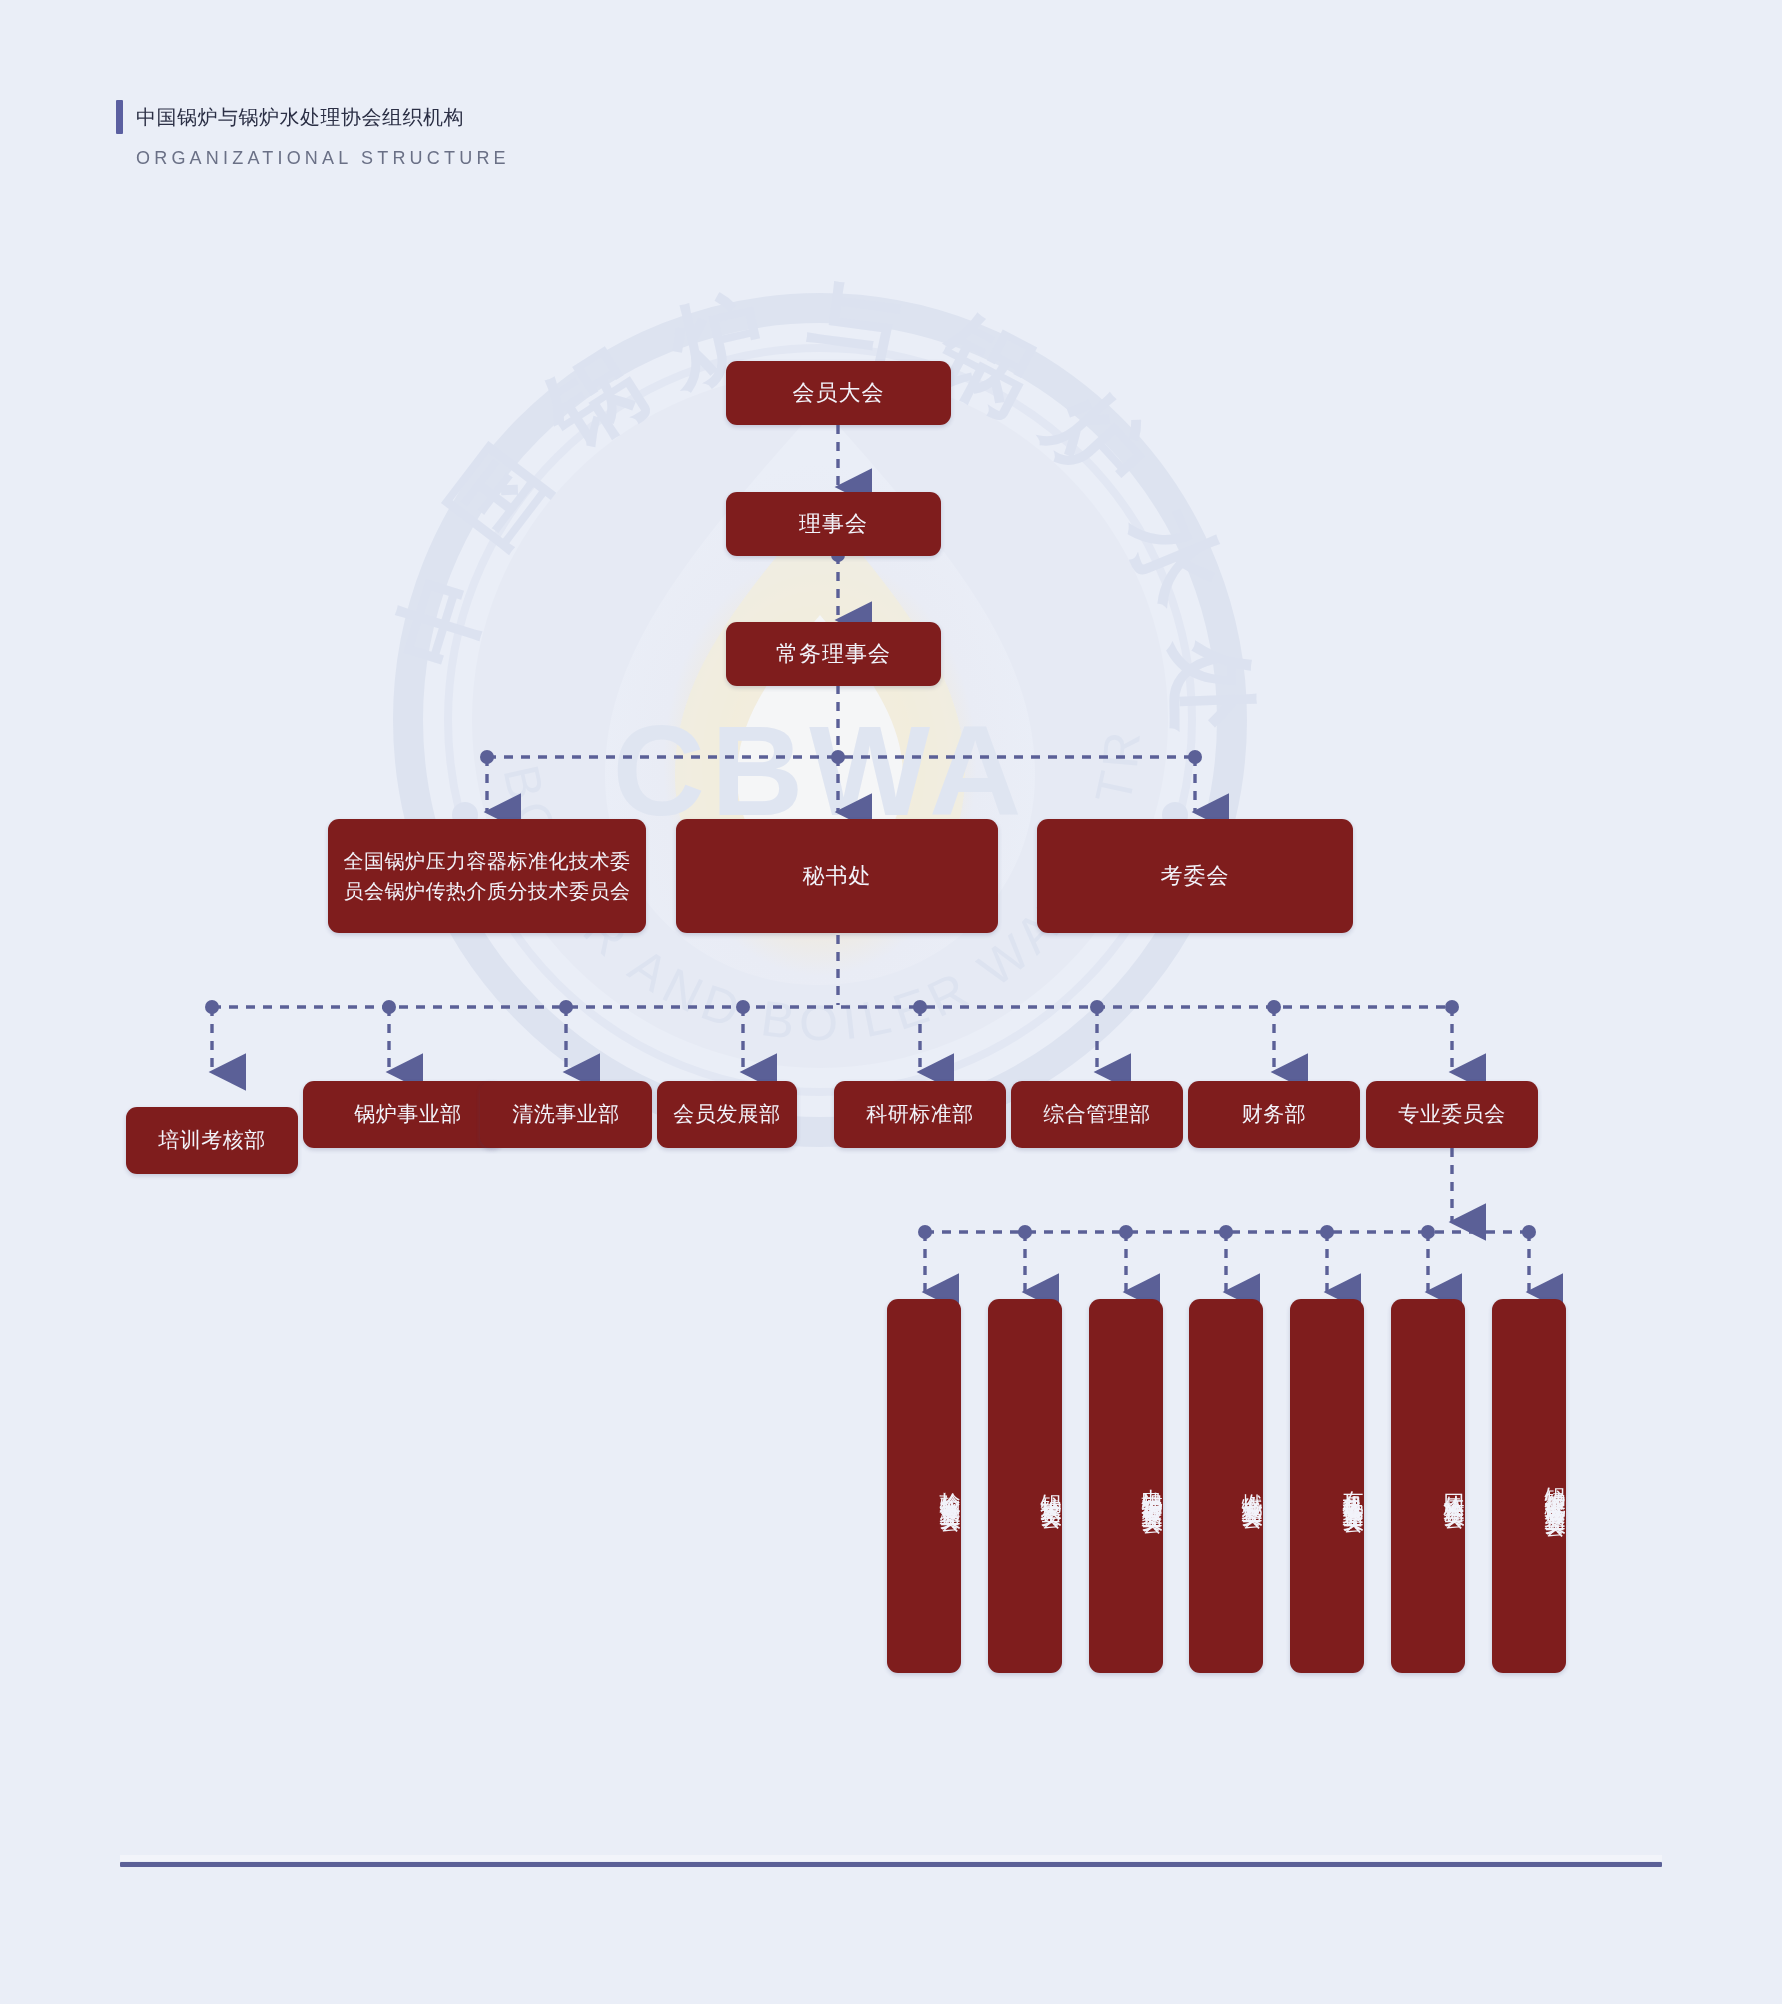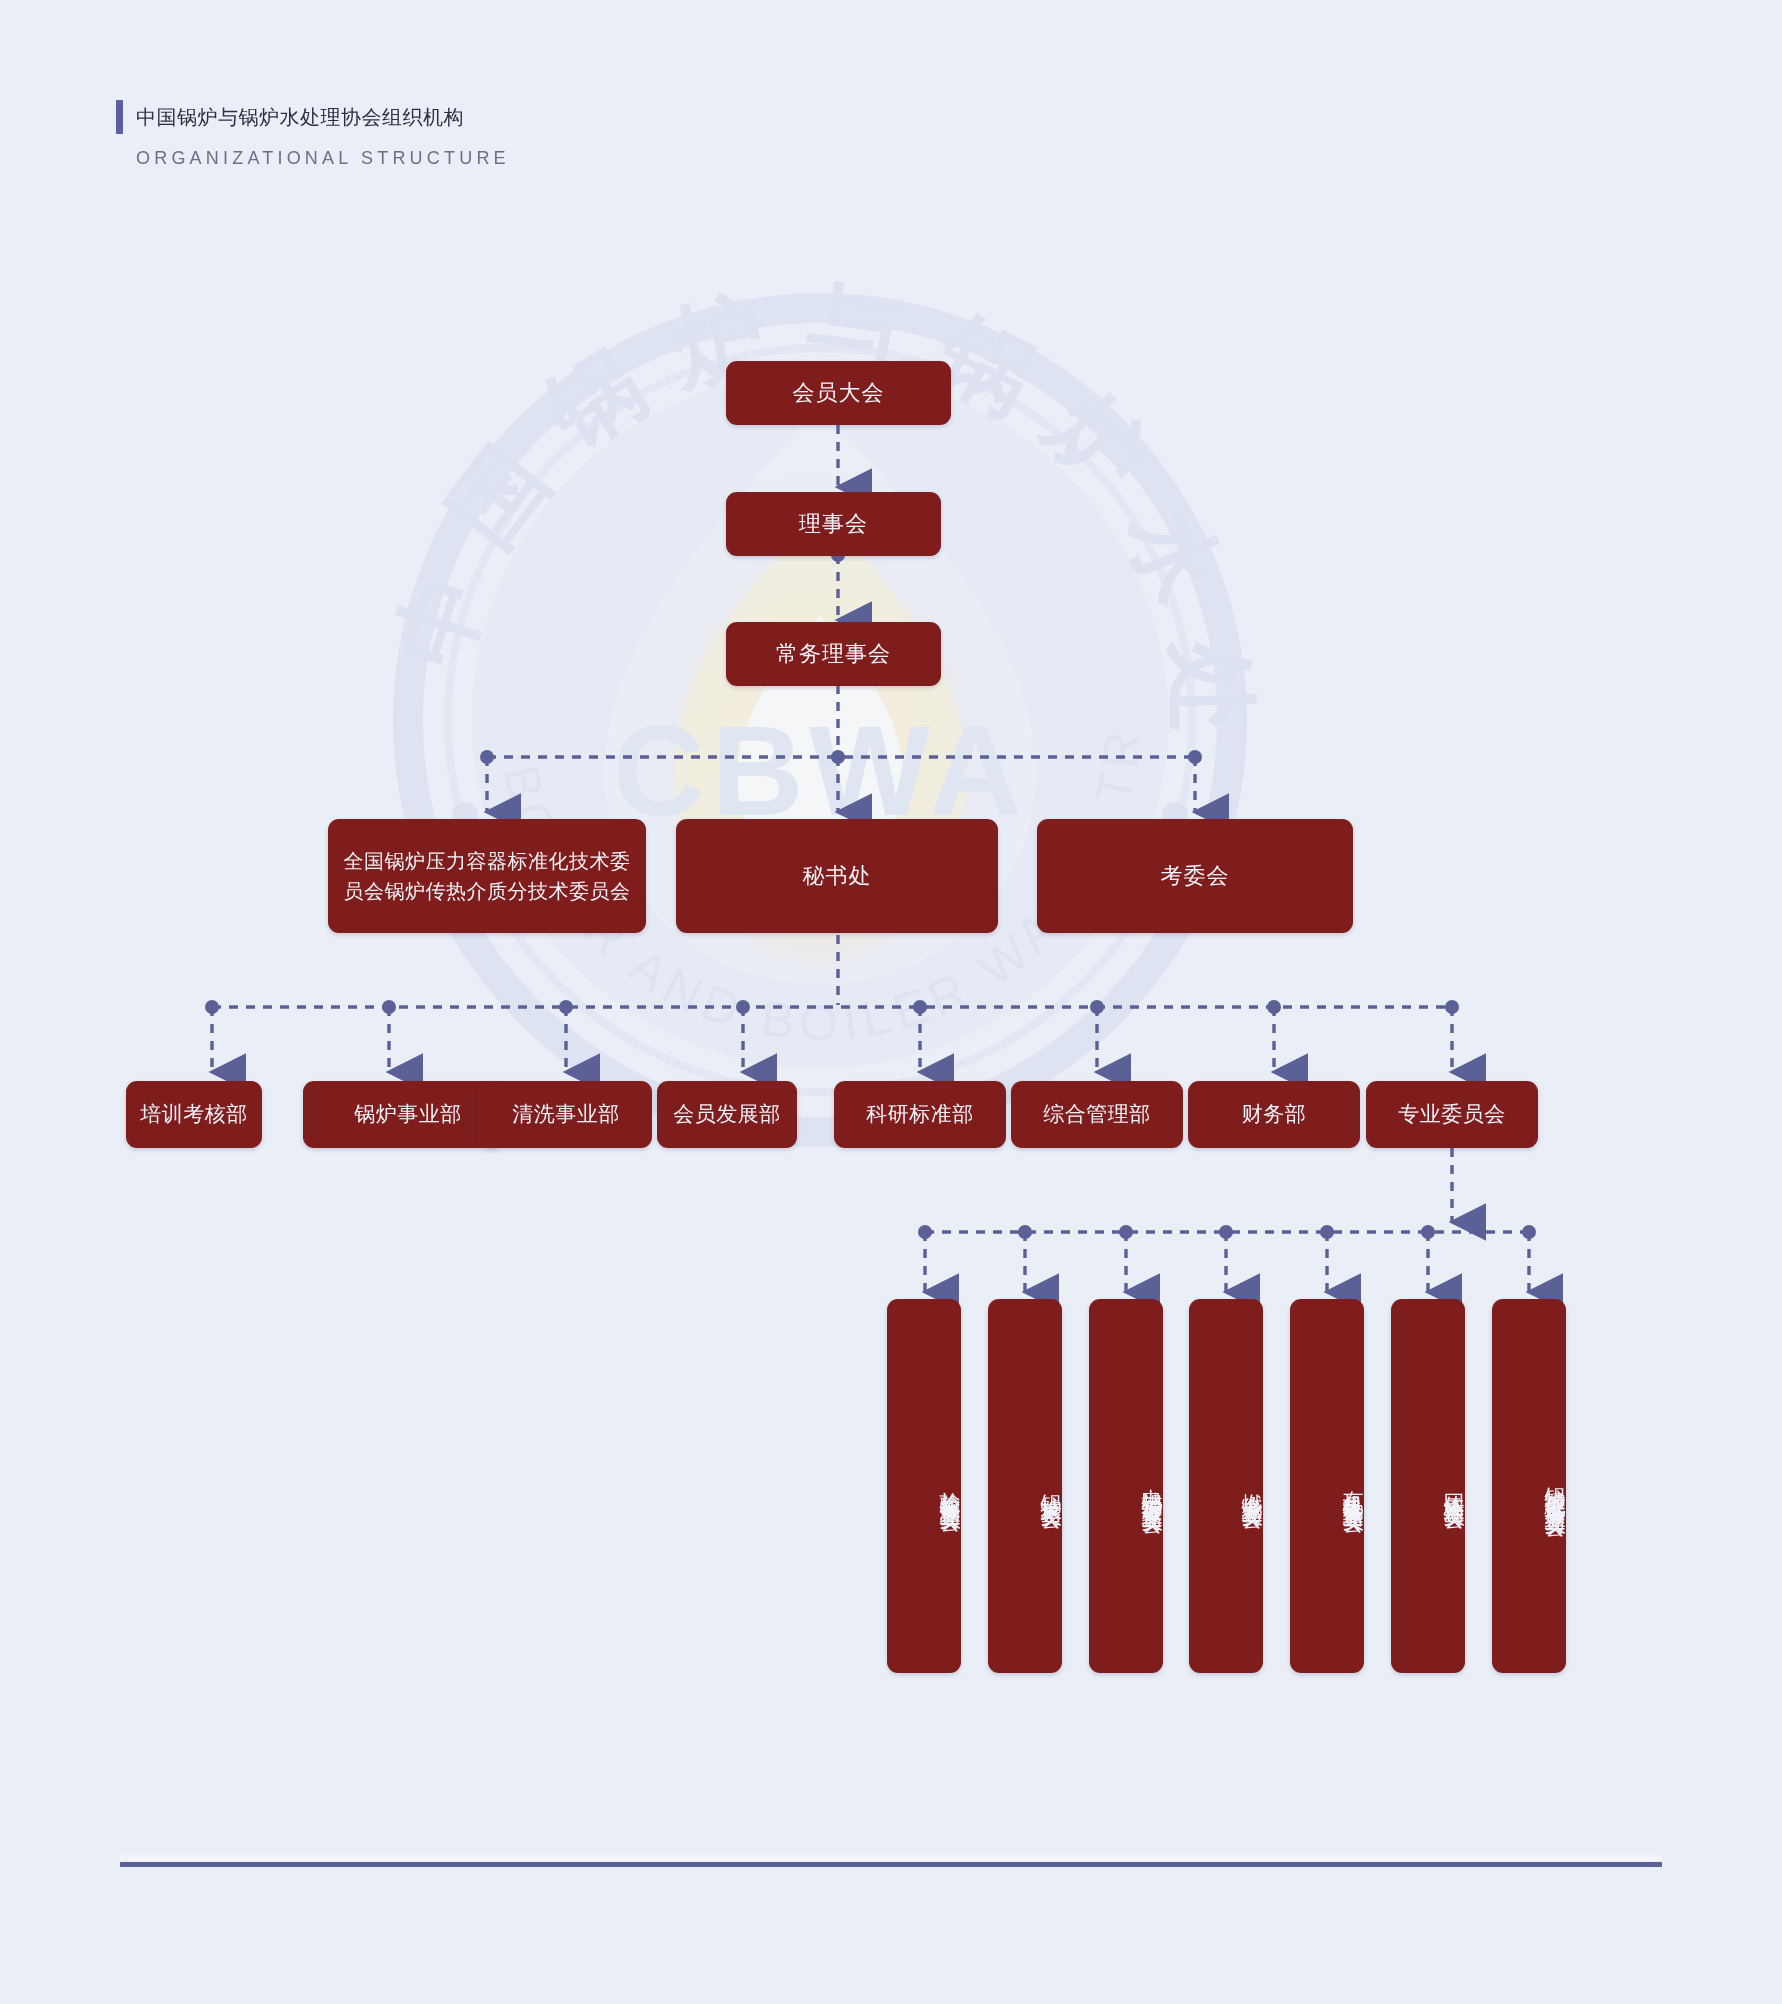--- a/index.html
+++ b/index.html
@@ -229,21 +229,21 @@
   </div>
 
   <div class="node h-node" style="left:676px; top:819px; width:322px; height:114px;">
     <span class="node-label">秘书处</span>
   </div>
 
   <div class="node h-node" style="left:1037px; top:819px; width:316px; height:114px;">
     <span class="node-label">考委会</span>
   </div>
 
-  <div class="node h-node dept" style="left:126px; top:1081px; width:136px; height:67px;">
+  <div class="node h-node dept" style="left:126px; top:1107px; width:172px; height:67px;">
     <span class="node-label">培训考核部</span>
   </div>
   <div class="node h-node dept" style="left:303px; top:1081px; width:200px; height:67px;padding-left:10px;">
     <span class="node-label">锅炉事业部</span>
   </div>
   <div class="node h-node dept" style="left:480px; top:1081px; width:172px; height:67px;">
     <span class="node-label">清洗事业部</span>
   </div>
   <div class="node h-node dept" style="left:657px; top:1081px; width:140px; height:67px;">
     <span class="node-label">会员发展部</span>

